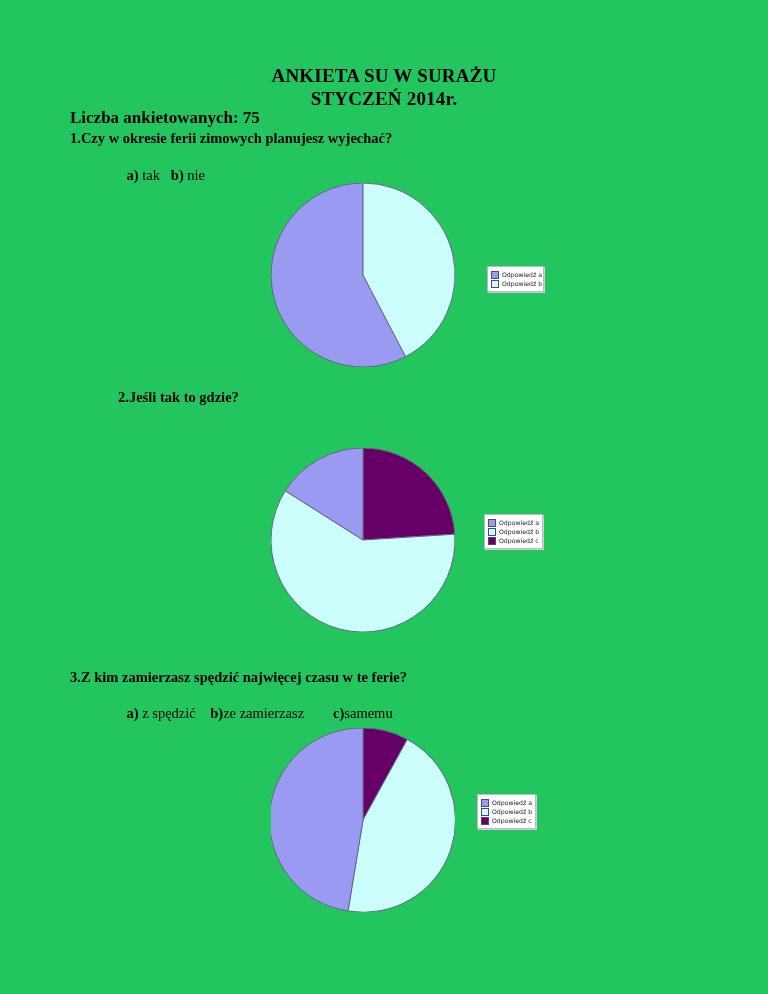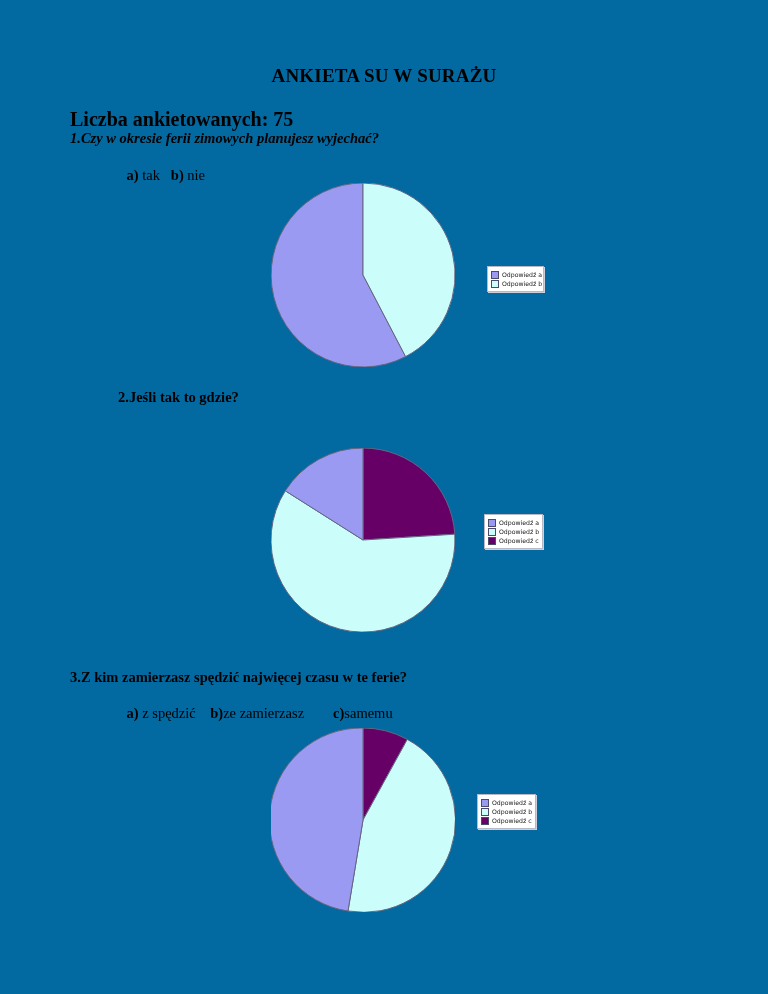--- a/index.html
+++ b/index.html
@@ -13,58 +13,58 @@
     position: relative;
     font-family: "Liberation Serif", serif;
     color: #000000;
     overflow: hidden;
   }
   .page {
     position: absolute;
     left: 0; top: 0;
     width: 768px;
     height: 994px;
-    background: #0369a1;
+    background: #22c55e;
   }
   .title-block {
     position: absolute;
     left: 0;
     top: 64px;
     width: 768px;
     text-align: center;
   }
   .title-line {
     font-weight: bold;
     font-size: 19px;
     line-height: 23px;
     letter-spacing: 0.2px;
   }
   .survey-count {
     position: absolute;
     left: 70px;
     top: 108px;
     font-weight: bold;
-    font-size: 20px;
+    font-size: 17px;
   }
   .question {
     position: absolute;
     left: 70px;
     font-weight: bold;
     font-size: 14.5px;
   }
   .answers {
     position: absolute;
     font-size: 14.5px;
     font-weight: normal;
     white-space: pre;
   }
   .answers b { font-weight: bold; }
 
   
-  #q1 { top: 130px; font-style: italic; }
+  #q1 { top: 130px; }
   #a1 { left: 112px; top: 150px; text-align: center; }
   #q2 { top: 389px; margin-left: 48px; }
   #a2 { left: 118px; top: 407px; }
   #q3 { top: 669px; }
   #a3 { left: 112px; top: 688px; }
 
   
   .chart {
     position: absolute;
   }
@@ -96,20 +96,21 @@
   }
   .legend-label { display: inline-block; }
 </style>
 </head>
 <body>
 
 <div class="page">
 
   <div class="title-block">
     <div class="title-line">ANKIETA SU W SURAŻU</div>
+    <div class="title-line">STYCZEŃ 2014r.</div>
   </div>
 
   <div class="survey-count">Liczba ankietowanych: 75</div>
 
   <div class="question" id="q1">1.Czy w okresie ferii zimowych planujesz wyjechać?</div>
   <div class="answers" id="a1">
     <b>a)</b><span> tak   </span><b>b)</b><span> nie</span>
   </div>
 
   <div class="chart" style="left:271px; top:183px; width:184px; height:184px;">

